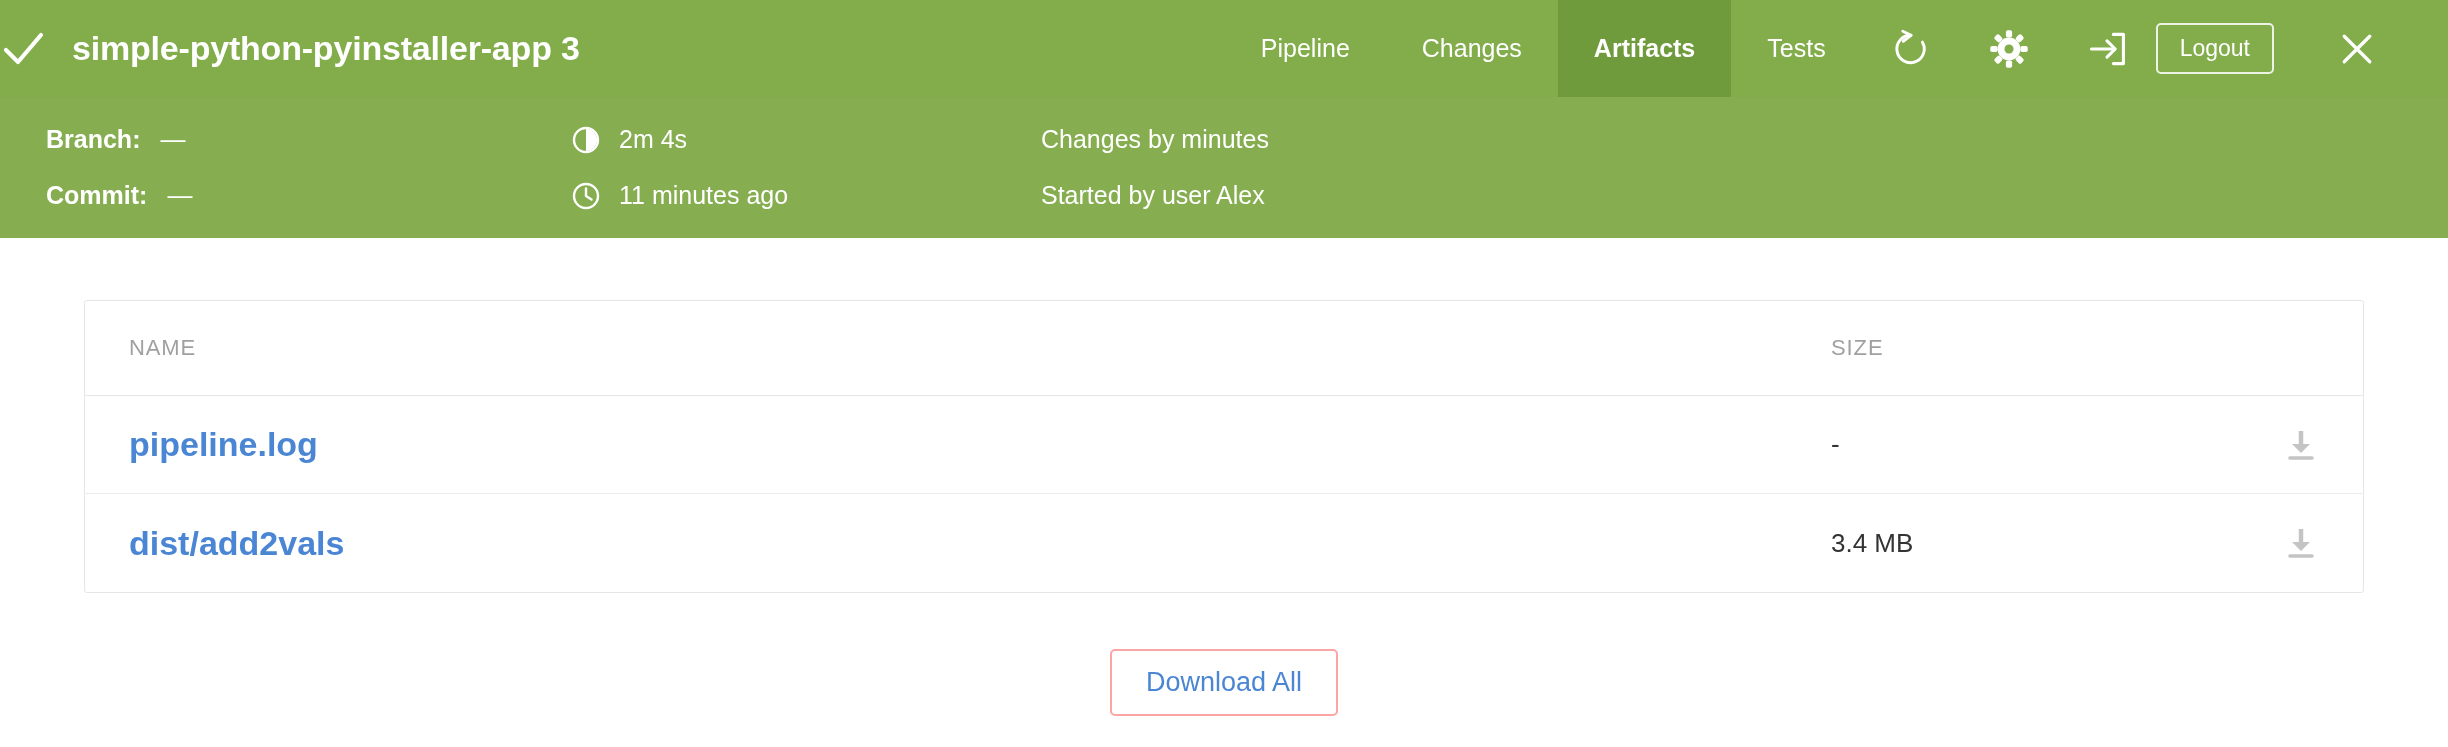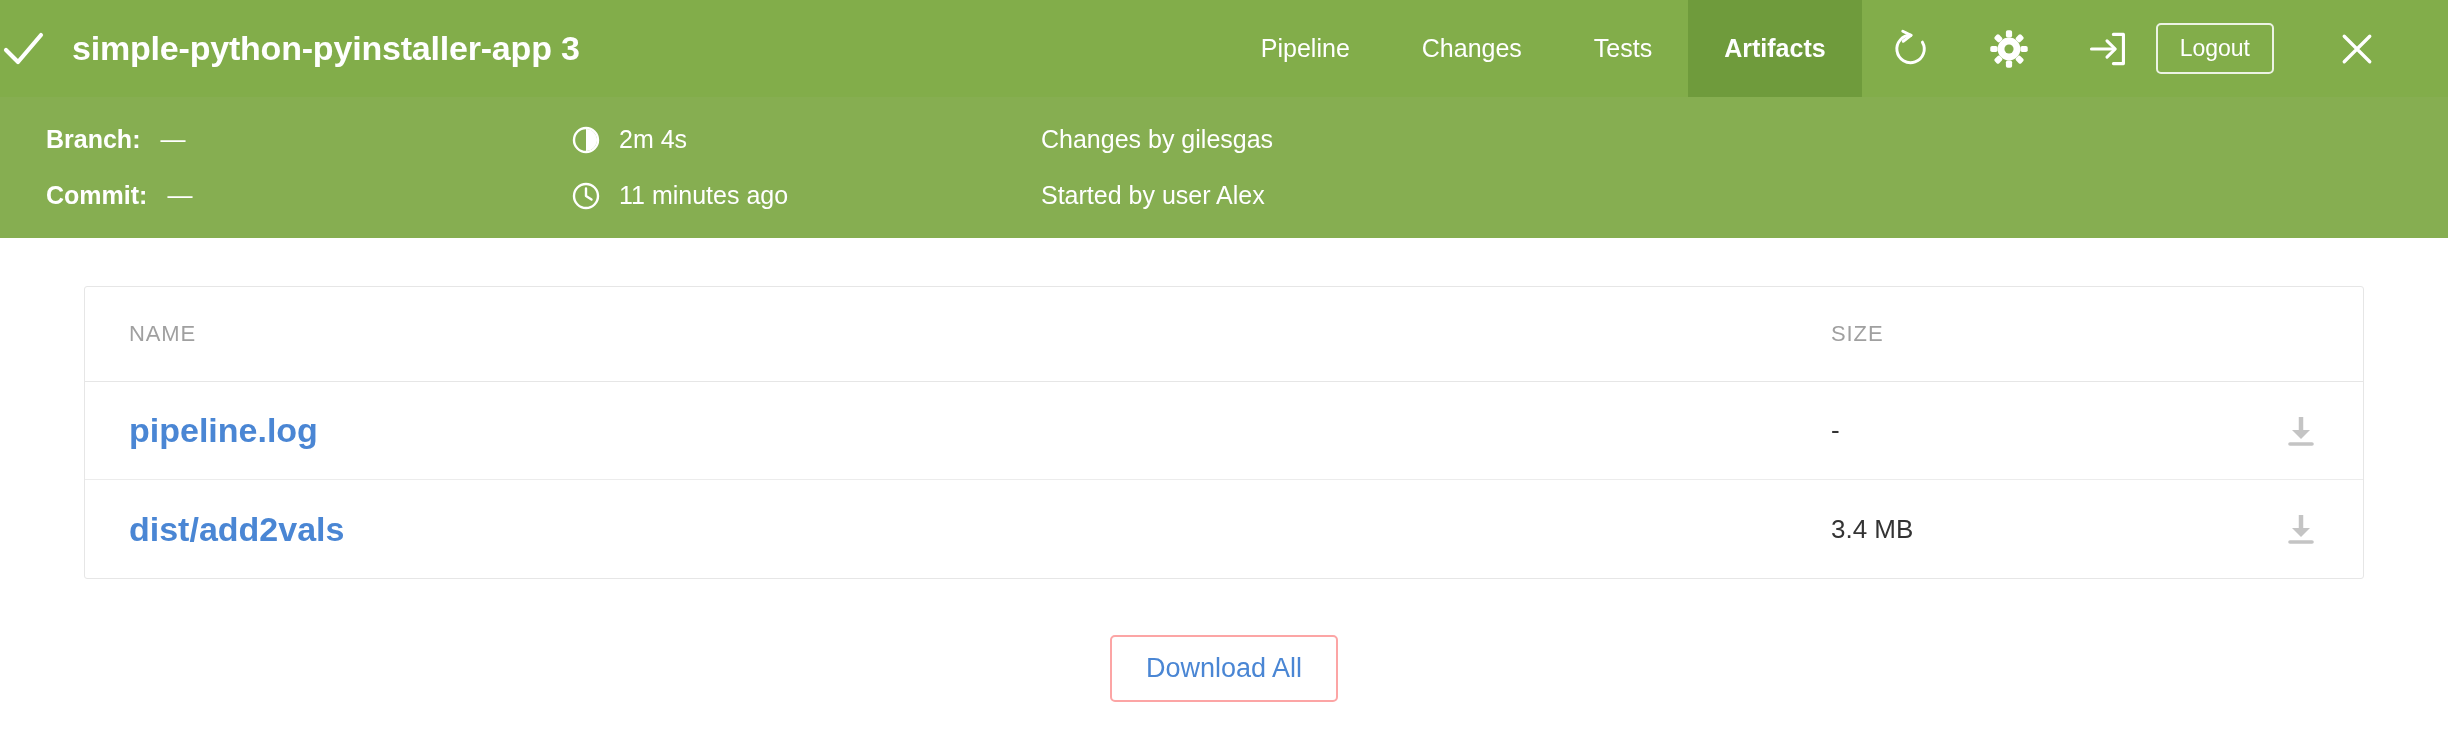--- a/index.html
+++ b/index.html
@@ -143,20 +143,21 @@
     height: 30px;
     margin-right: 18px;
     flex: 0 0 auto;
     display: block;
   }
 
   
   .main {
     background: #ffffff;
     padding: 48px 84px 0 84px;
+    margin-top: 14px;
   }
 
   .table-card {
     border: 1px solid #e6e6e6;
     border-radius: 3px;
     background: #ffffff;
     width: 100%;
   }
 
   .table-head {
@@ -244,22 +245,22 @@
       <path d="M6 24 L18 36 L41 9" fill="none" stroke="#ffffff" stroke-width="4.2" stroke-linecap="round" stroke-linejoin="round"></path>
     </svg>
     <div class="run-title">simple-python-pyinstaller-app 3</div>
   </div>
 
   <div class="header-spacer"></div>
 
   <div class="tabs">
     <div class="tab">Pipeline</div>
     <div class="tab">Changes</div>
+    <div class="tab active">Artifacts</div>
     <div class="tab">Tests</div>
-    <div class="tab active">Artifacts</div>
   </div>
 
   <div class="header-actions">
 
     <div class="icon-btn">
       <svg viewBox="0 0 46 46" width="42" height="42">
         <path d="M23 8 A15 15 0 1 0 35.5 15.5" fill="none" stroke="#ffffff" stroke-width="3.2" stroke-linecap="round"></path>
         <path d="M23 8 L14 3.5 M23 8 L14.5 14.5" fill="none" stroke="#ffffff" stroke-width="3.2" stroke-linecap="round" stroke-linejoin="round"></path>
       </svg>
     </div>
@@ -325,21 +326,21 @@
       <svg class="meta-icon" viewBox="0 0 30 30">
         <circle cx="15" cy="15" r="12" fill="none" stroke="#ffffff" stroke-width="2.4"></circle>
         <path d="M15 7.5 V15 L20.5 18.5" fill="none" stroke="#ffffff" stroke-width="2.4" stroke-linecap="round" stroke-linejoin="round"></path>
       </svg>
       <span class="meta-value">11 minutes ago</span>
     </div>
   </div>
 
   <div class="meta-col meta-col-3">
     <div class="meta-row">
-      <span class="meta-value">Changes by gilesgas</span>
+      <span class="meta-value">Changes by minutes</span>
     </div>
     <div class="meta-row">
       <span class="meta-value">Started by user Alex</span>
     </div>
   </div>
 
 </div>
 
 <div class="main">
 

